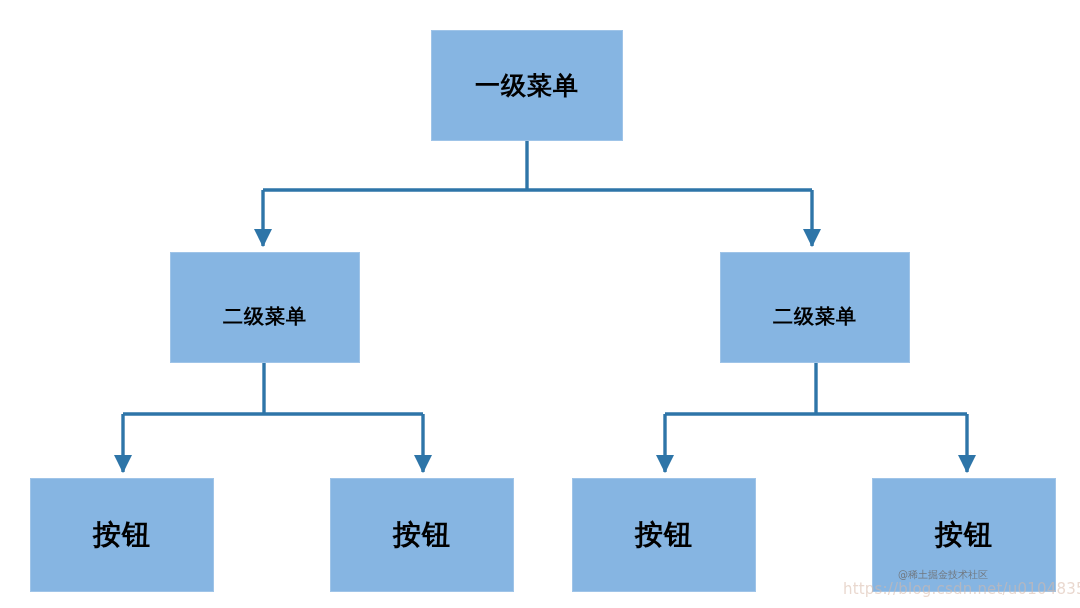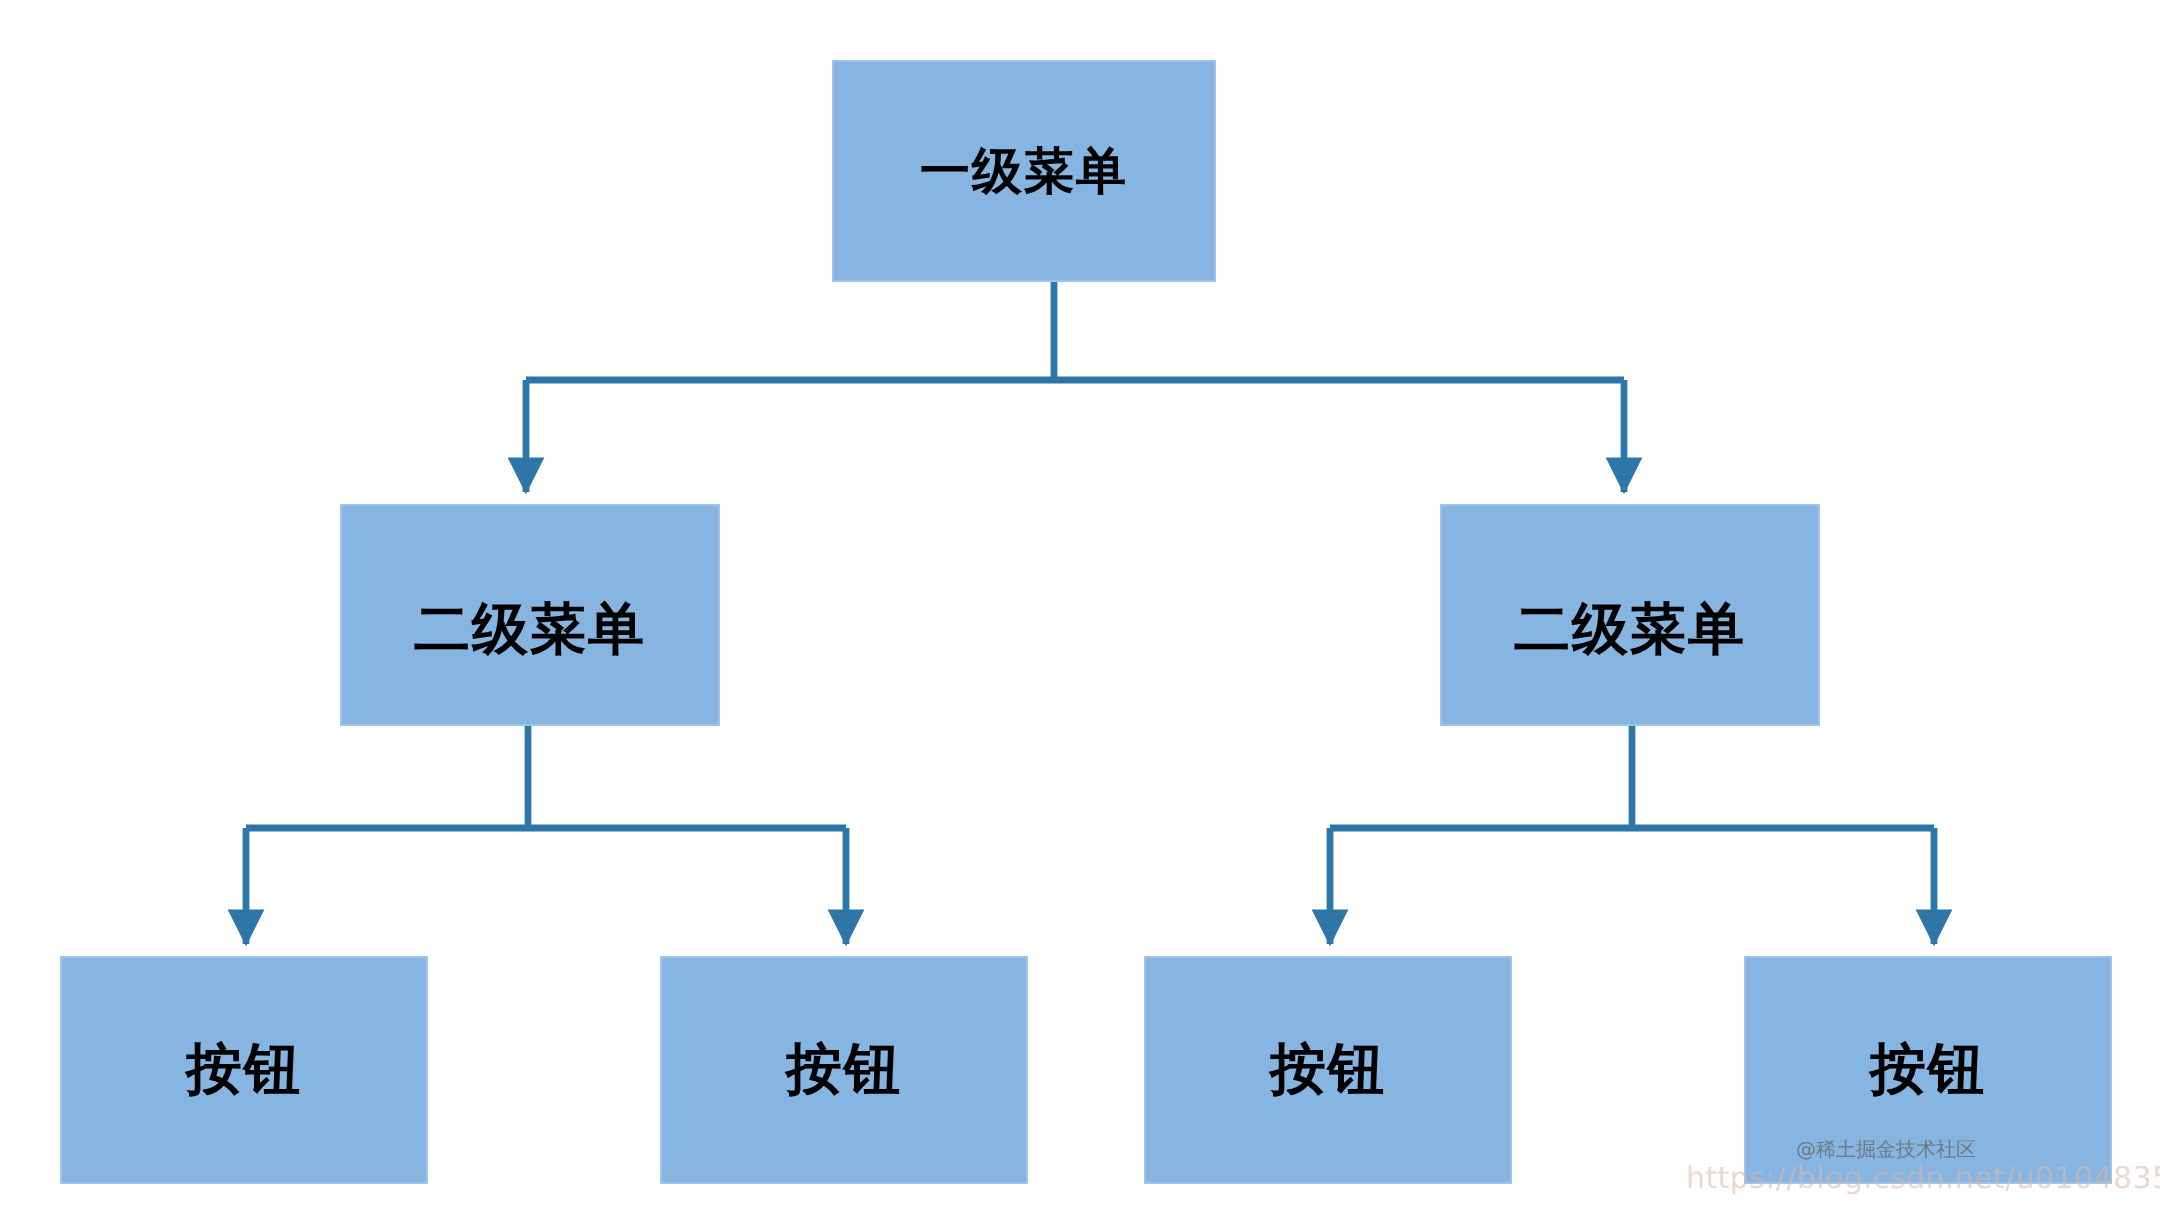--- a/index.html
+++ b/index.html
@@ -38,21 +38,21 @@
   }
   .node-label {
     color: #000000;
     font-weight: bold;
     letter-spacing: 1px;
     text-align: center;
     line-height: 1.1;
     user-select: none;
   }
   .level-1 .node-label { font-size: 25px; }
-  .level-2 .node-label { font-size: 28px; margin-top: 16px; }
+  .level-2 .node-label { font-size: 20px; margin-top: 16px; }
   .level-3 .node-label { font-size: 28px; }
 
   .watermark {
     position: absolute;
     z-index: 6;
     white-space: nowrap;
     user-select: none;
   }
   .watermark-brand {
     color: #6f7378;
@@ -93,21 +93,21 @@
     </g>
 
     <g>
       <path d="M 816 363 L 816 414" stroke="#2e75a8" stroke-width="3.4" fill="none"></path>
       <path d="M 665 414 L 967 414" stroke="#2e75a8" stroke-width="3.4" fill="none"></path>
       <path d="M 665 414 L 665 472" stroke="#2e75a8" stroke-width="3.4" fill="none" marker-end="url(#arrow)"></path>
       <path d="M 967 414 L 967 472" stroke="#2e75a8" stroke-width="3.4" fill="none" marker-end="url(#arrow)"></path>
     </g>
   </svg>
 
-  <div class="node level-1" style="left:416px; top:30px; width:192px; height:111px;">
+  <div class="node level-1" style="left:431px; top:30px; width:192px; height:111px;">
     <span class="node-label">一级菜单</span>
   </div>
 
   <div class="node level-2" style="left:170px; top:252px; width:190px; height:111px;">
     <span class="node-label">二级菜单</span>
   </div>
 
   <div class="node level-2" style="left:720px; top:252px; width:190px; height:111px;">
     <span class="node-label">二级菜单</span>
   </div>

